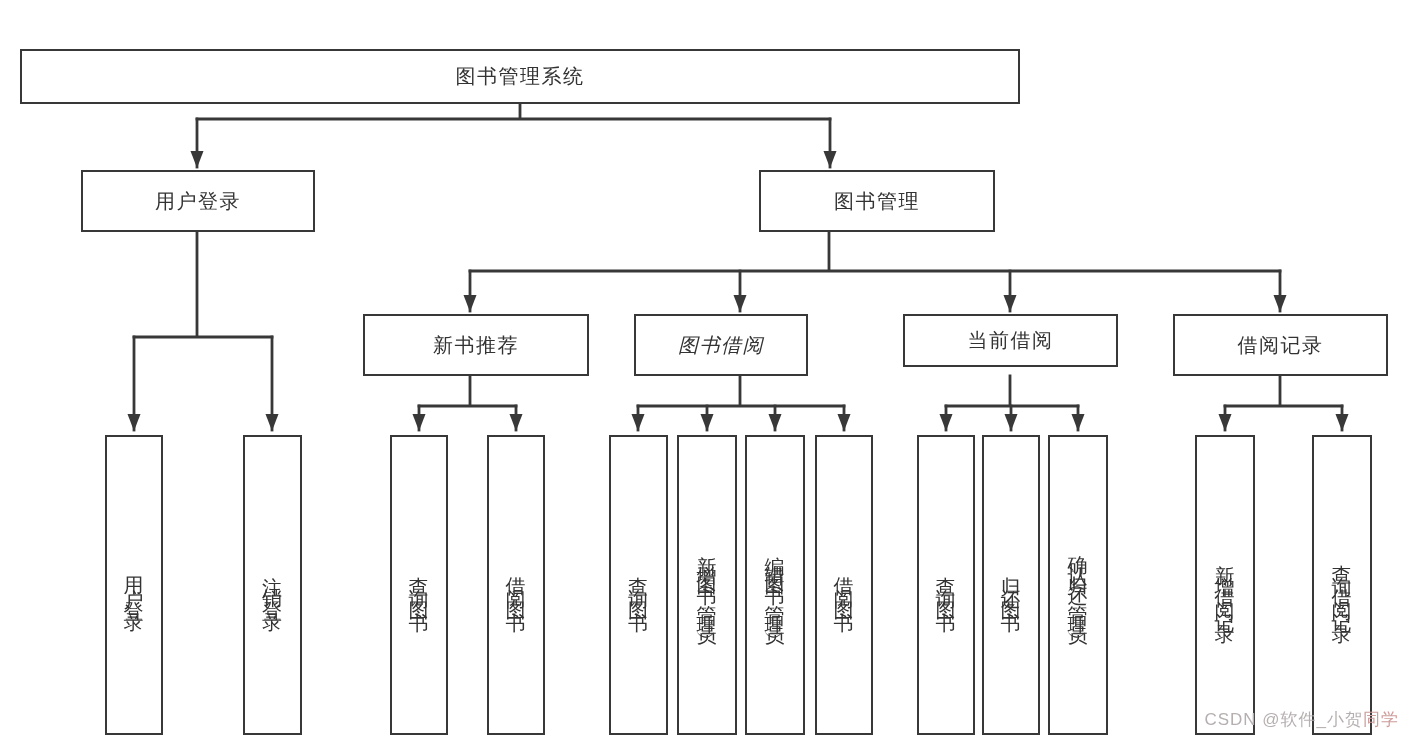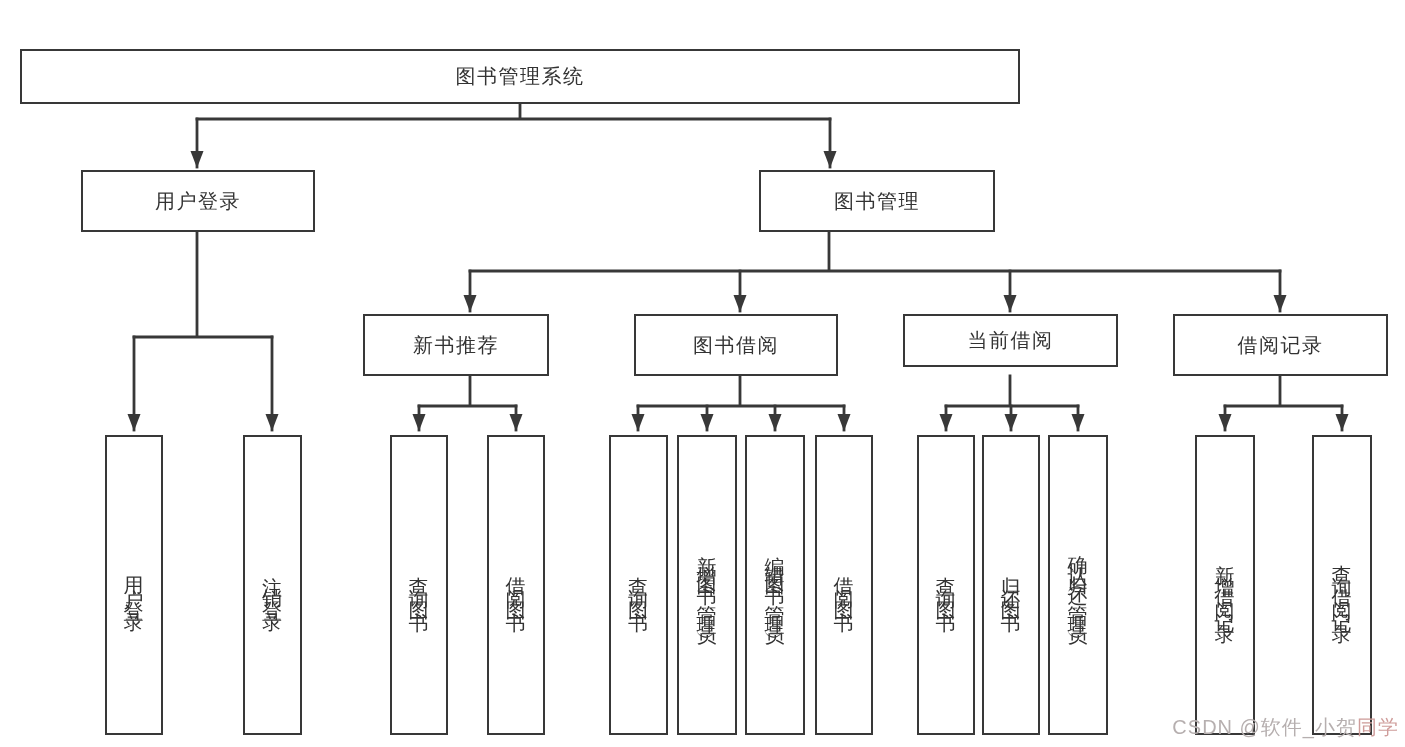--- a/index.html
+++ b/index.html
@@ -47,43 +47,43 @@
     letter-spacing:0.6em;
     line-height:1;
     white-space:nowrap;
   }
   .vnode.tight .vlabel{letter-spacing:0.5em;}
 
   
   #root-box{left:20px;top:13px;width:1000px;height:55px;margin-top:36px;}
   #n-user-login{left:81px;top:170px;width:234px;height:62px;}
   #n-book-mgmt{left:711px;top:170px;width:236px;height:62px;margin-left:48px;}
-  #n-new-rec{left:363px;top:314px;width:186px;height:62px;}
-  #n-borrow{left:634px;top:314px;width:204px;height:62px;}
+  #n-new-rec{left:363px;top:314px;width:226px;height:62px;}
+  #n-borrow{left:634px;top:314px;width:174px;height:62px;font-style:italic;}
   #n-current{left:903px;top:314px;width:215px;height:53px;}
   #n-records{left:1173px;top:314px;width:215px;height:62px;font-family:Liberation Mono, monospace;}
 
   #v-user-login{left:105px;width:58px;}
   #v-logout{left:243px;width:59px;}
   #v-query-a{left:390px;width:58px;}
   #v-borrow-a{left:487px;width:58px;}
   #v-query-b{left:609px;width:59px;}
   #v-add-book{left:677px;width:60px;}
   #v-edit-book{left:745px;width:60px;}
   #v-borrow-b{left:815px;width:58px;}
   #v-query-c{left:917px;width:58px;}
   #v-return{left:982px;width:58px;}
   #v-confirm{left:1048px;width:60px;}
   #v-add-rec{left:1195px;width:60px;}
   #v-query-rec{left:1312px;width:60px;}
 
   .watermark{
     position:absolute;
-    right:6px;bottom:6px;
-    font-size:20px;
+    right:6px;bottom:16px;
+    font-size:17px;
     letter-spacing:1px;
     z-index:10;
     white-space:nowrap;
   }
   .watermark .wm-gray{color:var(--wm-gray);}
   .watermark .wm-red{color:var(--wm-red);}
 </style>
 </head>
 <body>
 

